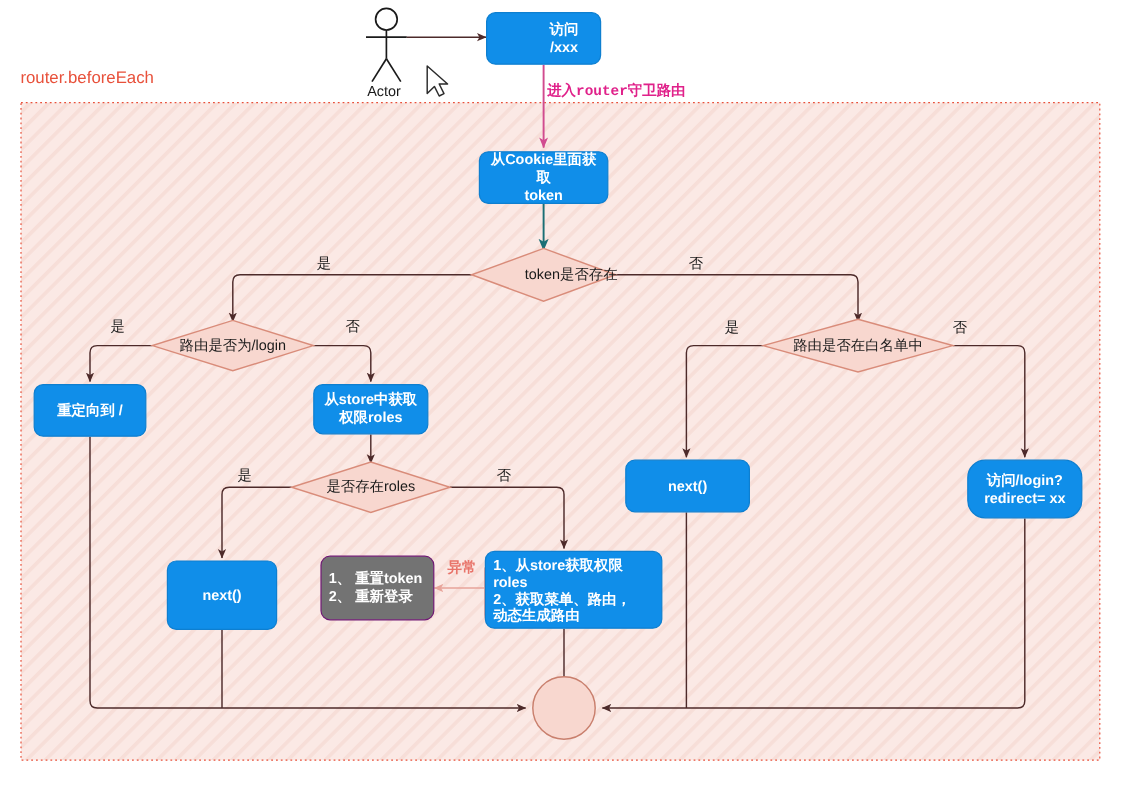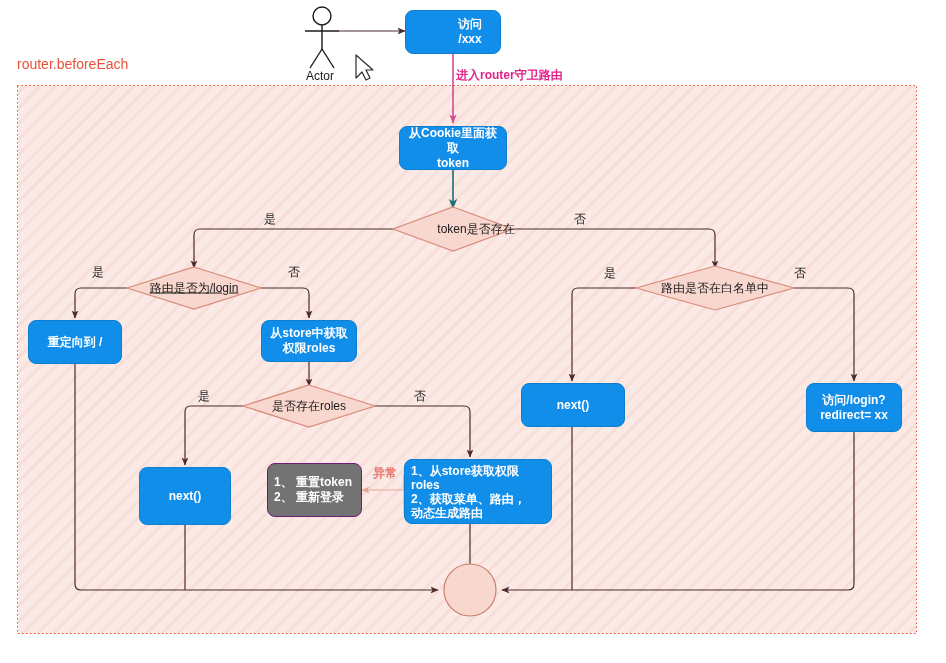--- a/index.html
+++ b/index.html
@@ -62,20 +62,21 @@
   }
   .edge-label {
     position: absolute;
     color: #1a1a1a;
     font-size: 12px;
     white-space: nowrap;
   }
   .edge-label.pink {
     color: #e0218a;
     font-weight: bold;
+    font-family: Liberation Mono, monospace;
   }
   .edge-label.salmon {
     color: #e8746a;
     font-weight: bold;
   }
   .group-title {
     position: absolute;
     color: #e8503a;
     font-size: 14px;
     white-space: nowrap;
@@ -190,25 +191,25 @@
   <div class="node red left-align" style="left:267px; top:463px; width:95px; height:54px;">1、 重置token
 2、 重新登录</div>
 
   <div class="node blue left-align" style="left:404px; top:459px; width:148px; height:65px; line-height:14px;">1、从store获取权限
 roles
 2、获取菜单、路由，
 动态生成路由</div>
 
   <div class="node blue" style="left:521px; top:383px; width:104px; height:44px;">next()</div>
 
-  <div class="node blue" style="left:806px; top:383px; width:96px; height:49px;">访问/login?
+  <div class="node blue" style="left:806px; top:383px; width:96px; height:49px;border-radius:15px;">访问/login?
 redirect= xx</div>
 
   <div class="diamond-label" style="left:453px; top:229px; transform:translate(-50%,-50%);margin-left:23px;">token是否存在</div>
-  <div class="diamond-label" style="left:194px; top:288px; transform:translate(-50%,-50%);text-decoration:underline;">路由是否为/login</div>
+  <div class="diamond-label" style="left:194px; top:288px; transform:translate(-50%,-50%);">路由是否为/login</div>
   <div class="diamond-label" style="left:309px; top:406px; transform:translate(-50%,-50%);">是否存在roles</div>
   <div class="diamond-label" style="left:715px; top:288px; transform:translate(-50%,-50%);">路由是否在白名单中</div>
 
   <div class="edge-label pink" style="left:456px; top:67px;">进入router守卫路由</div>
 
   <div class="edge-label" style="left:264px; top:211px;">是</div>
   <div class="edge-label" style="left:574px; top:211px;">否</div>
 
   <div class="edge-label" style="left:92px; top:264px;">是</div>
   <div class="edge-label" style="left:288px; top:264px;">否</div>

